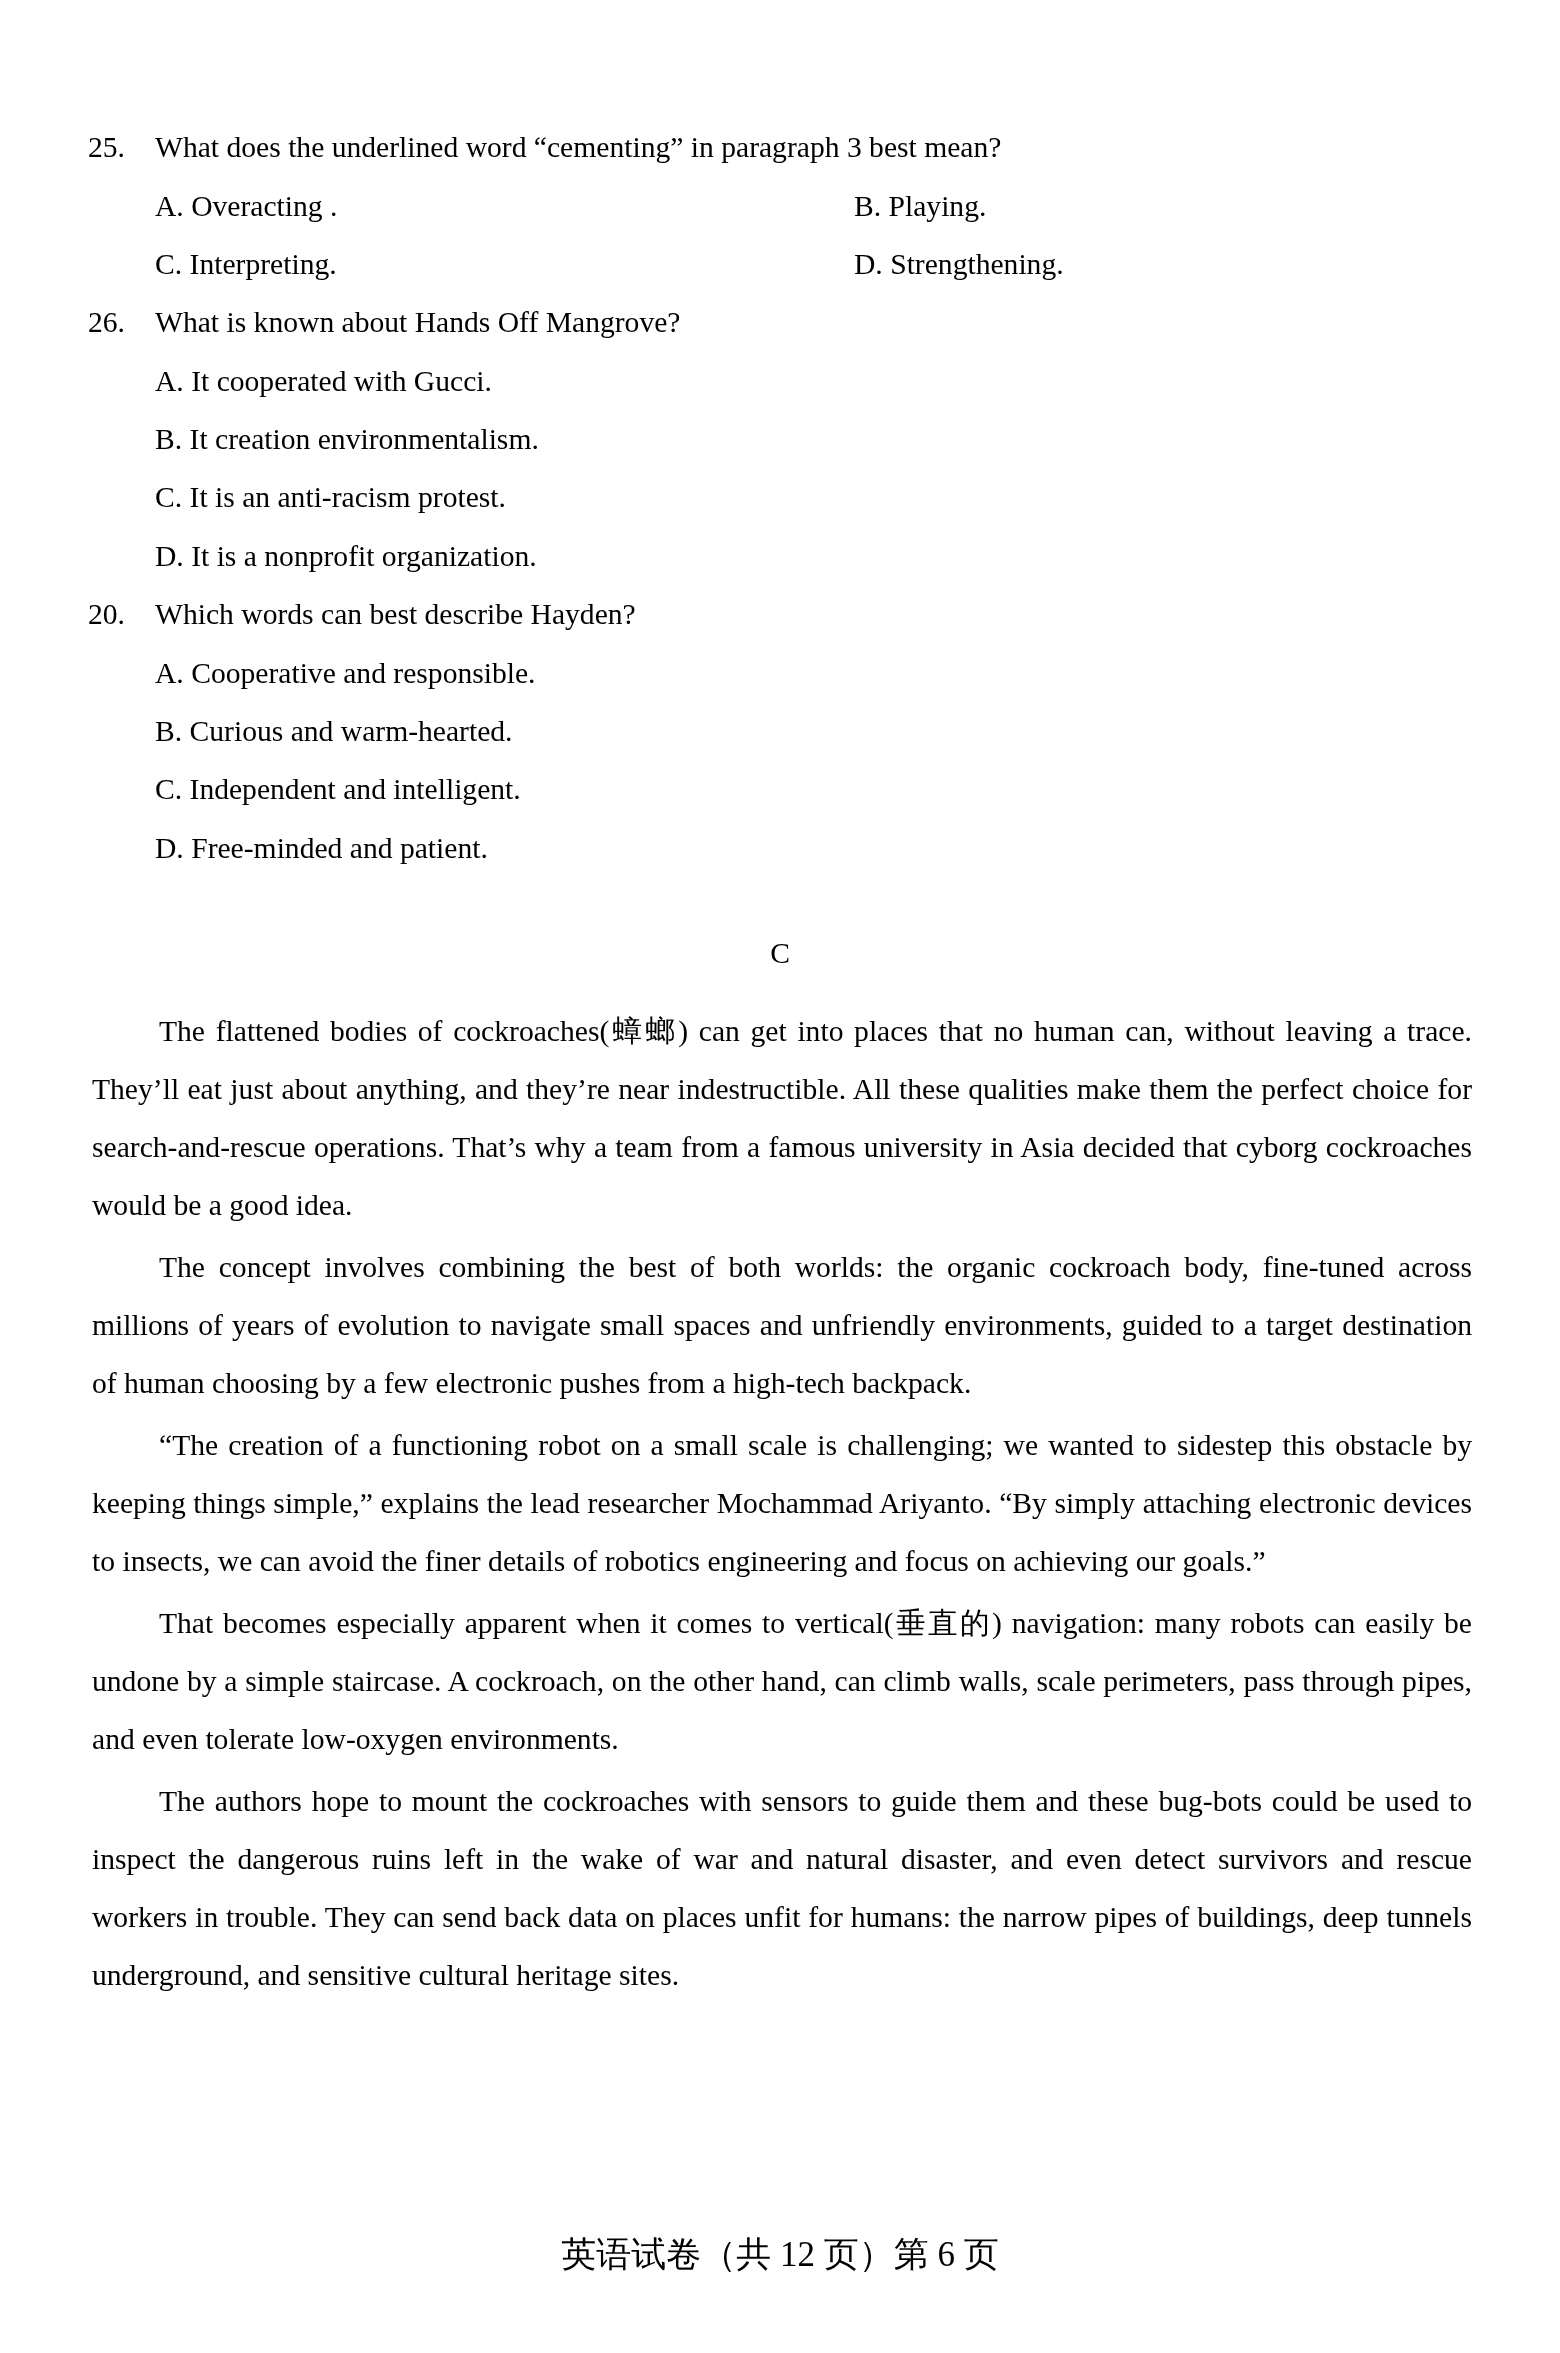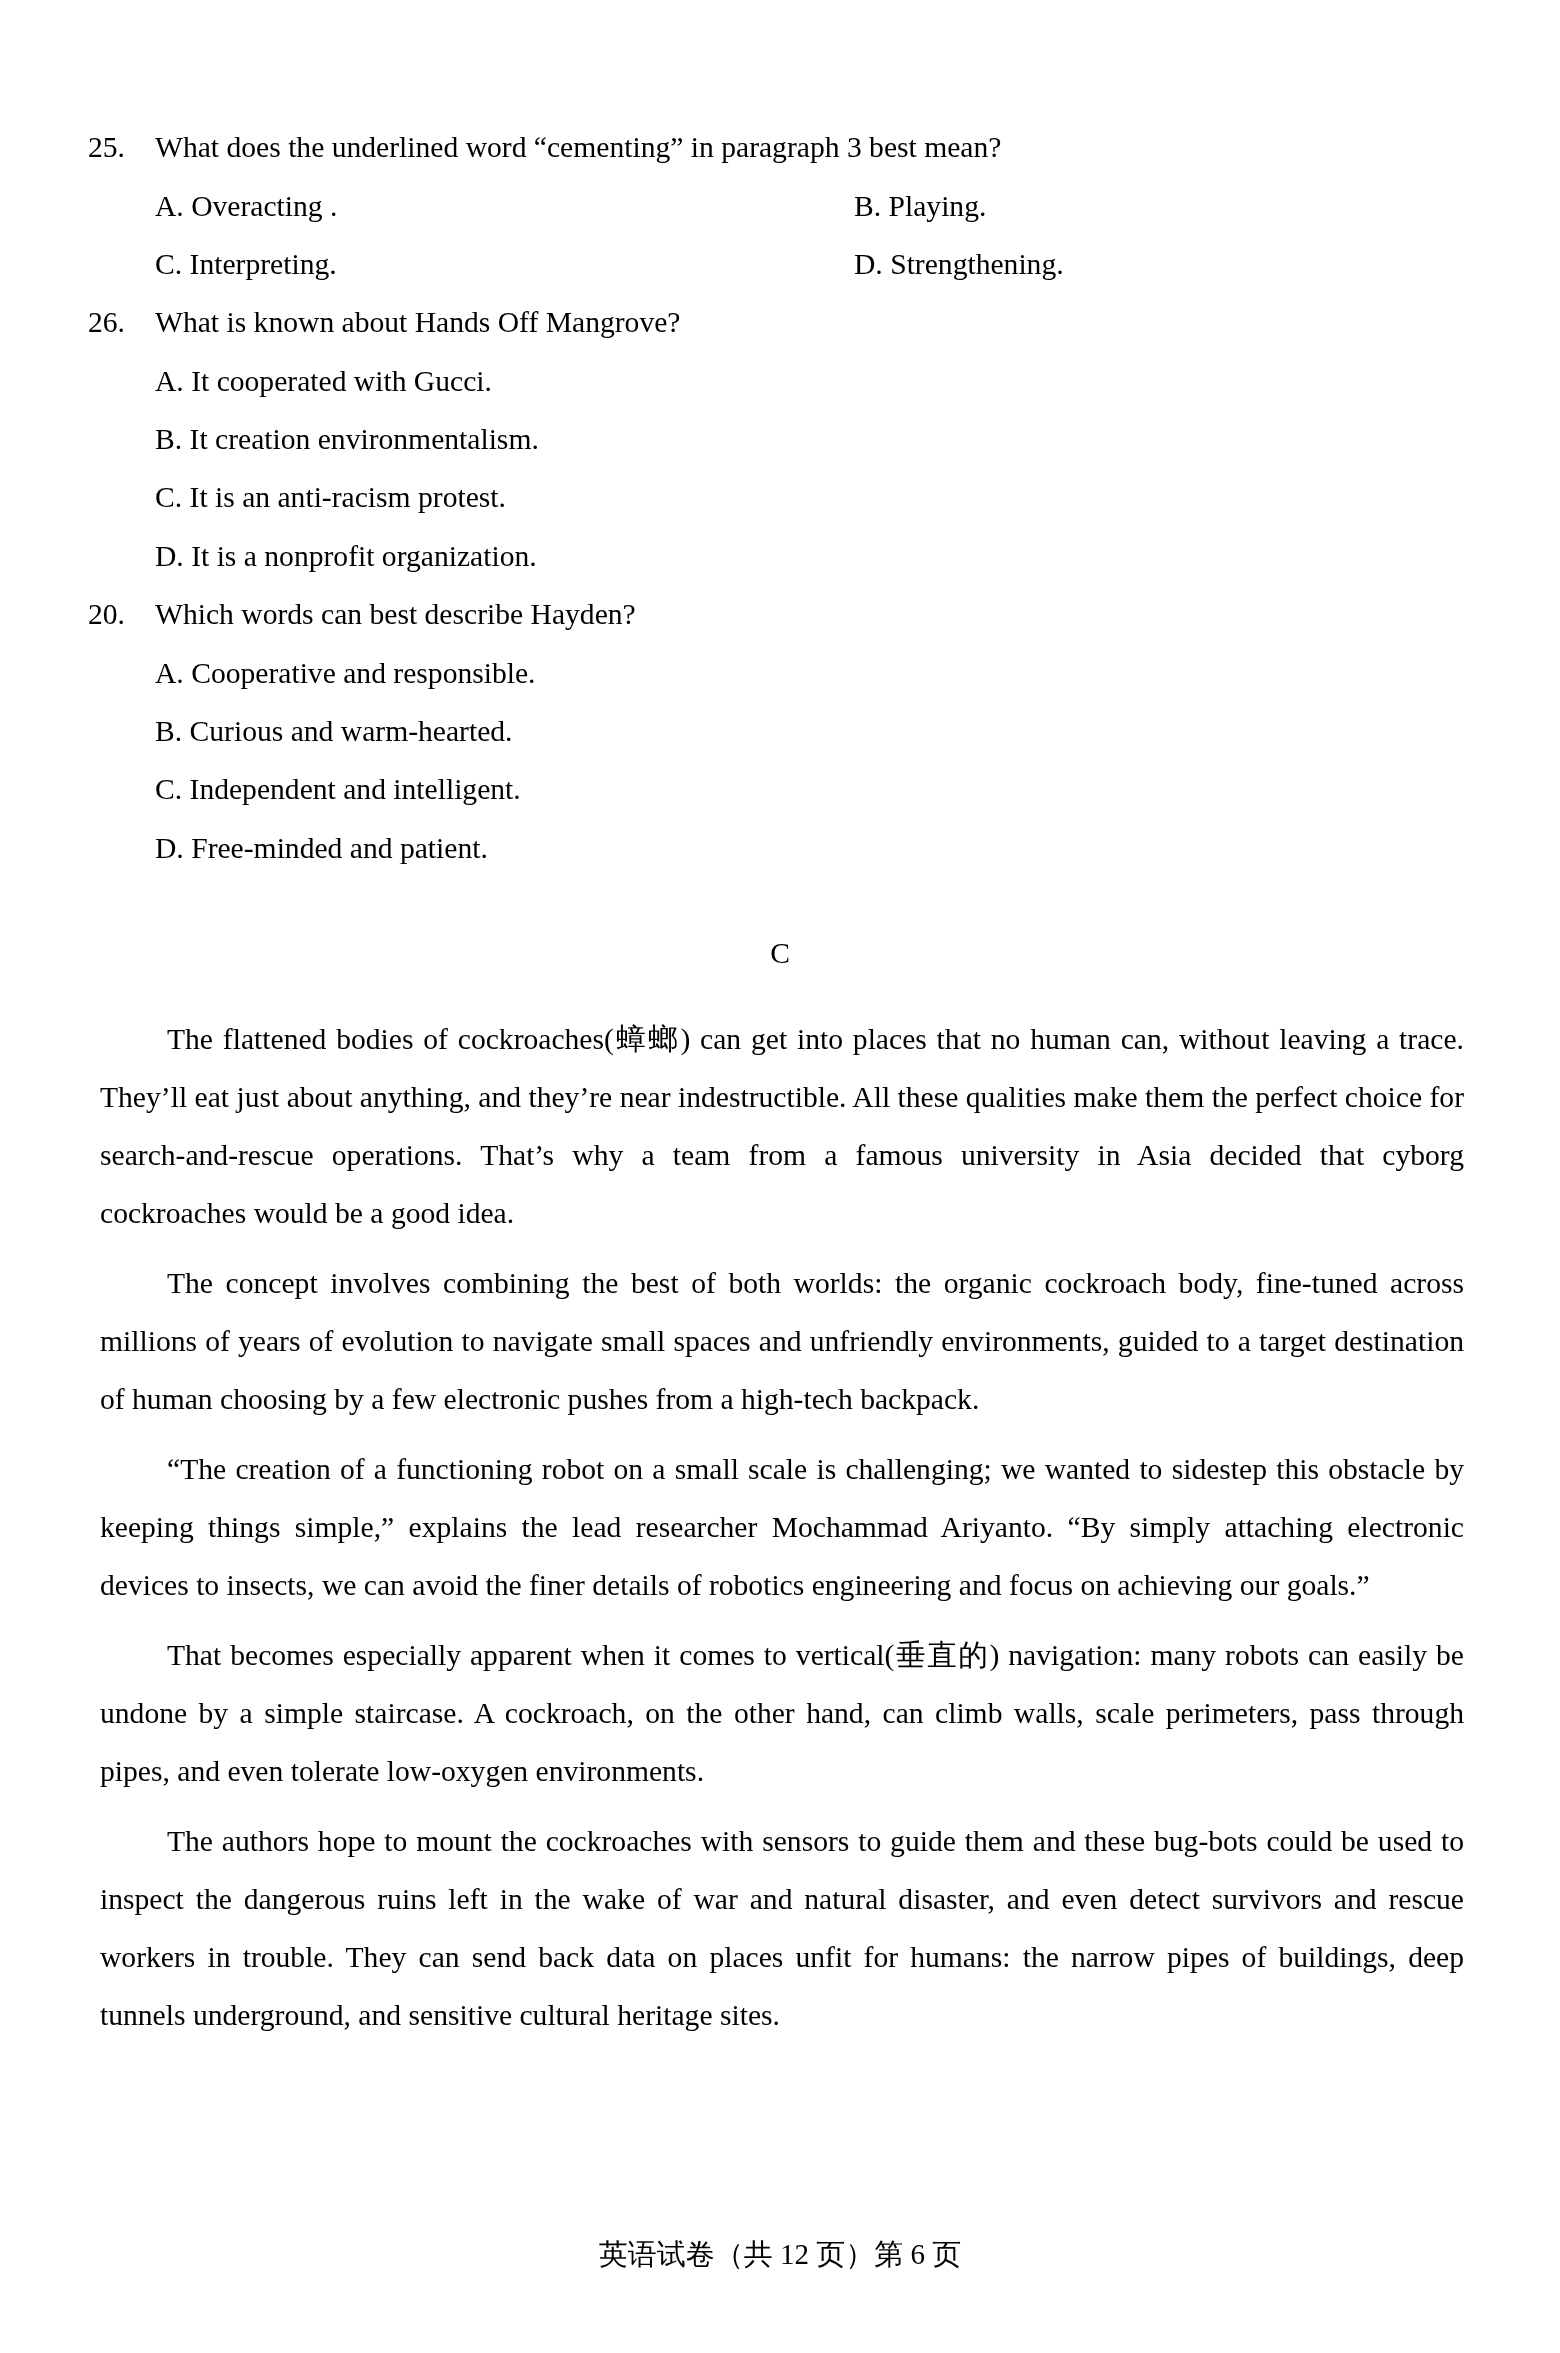--- a/index.html
+++ b/index.html
@@ -4,22 +4,22 @@
 <style>
   html, body { margin:0; padding:0; background:#ffffff; }
   body { width:1560px; height:2354px; position:relative; overflow:hidden;
          font-family:"Liberation Serif", "DejaVu Serif", serif; color:#000; font-size:29.6px; }
   .qline { position:absolute; white-space:nowrap; line-height:35px; }
   .qnum { position:absolute; left:88px;text-align:right; }
   .qtext { position:absolute; left:155px; }
   .optB { position:absolute; left:822px;margin-left:32px; }
   .section { position:absolute; left:0; width:1560px; text-align:center; top:936px; line-height:35px; }
   .passage { position:absolute; left:88px; width:1388px; top:998px; }
-  .passage p { margin:12px; text-align:justify; text-align-last:left; line-height:58px; text-indent:67px; }
-  .footer { position:absolute; left:0; width:1560px; text-align:center; top:2237px; line-height:35px; font-size:29px; }
+  .passage p { margin:4px; text-align:justify; text-align-last:left; line-height:58px; text-indent:67px; }
+  .footer { position:absolute; left:0; width:1560px; text-align:center; top:2237px; line-height:35px; font-size:35px; }
 </style>
 </head>
 <body>
 
 <div>
   <div class="qline" style="top:130px;">
     <span class="qnum">25.</span>
     <span class="qtext">What does the underlined word “cementing” in paragraph 3 best mean?</span>
   </div>
   <div class="qline" style="top:189px;">

